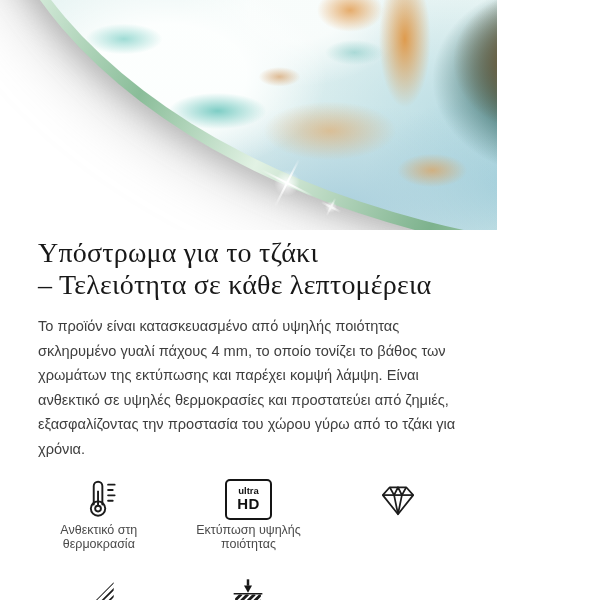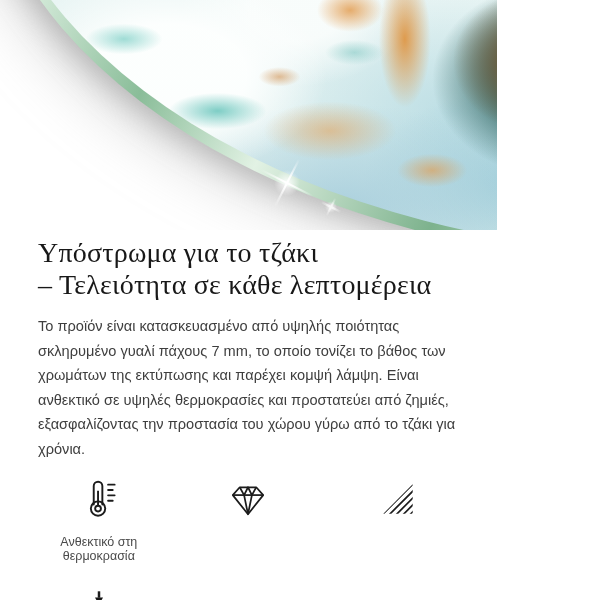--- a/index.html
+++ b/index.html
@@ -58,21 +58,21 @@
   .heading{margin:7px 38px 0;font-family:"Liberation Serif","DejaVu Serif",serif;
     font-weight:400;font-size:28px;line-height:32px;color:#181818;letter-spacing:.2px;}
   .heading span{display:block;}
   .desc{margin:13px 38px 0;max-width:528px;font-size:14.6px;line-height:24.5px;color:#3e3e3e;}
 
   
   .features{display:grid;grid-template-columns:repeat(3,1fr);row-gap:22px;
     padding:0 24px;margin-top:14px;}
   .feature{display:flex;flex-direction:column;align-items:center;}
   .ficon{height:48px;display:flex;align-items:center;justify-content:center;}
-  .flabel{margin-top:12px;font-size:12.5px;color:#4a4a4a;text-align:center;}
+  .flabel{margin-top:0;font-size:12.5px;color:#4a4a4a;text-align:center;}
   svg.ic{stroke:#1c1c1c;fill:none;stroke-width:2;}
   .uhd{width:43px;height:37px;border:2.5px solid #151515;border-radius:5px;
     display:flex;flex-direction:column;align-items:center;justify-content:center;color:#111;}
   .uhd-top{font-size:9.5px;font-weight:700;line-height:1.05;}
   .uhd-bottom{font-size:15px;font-weight:800;line-height:1.05;letter-spacing:.3px;}
 </style>
 </head>
 <body>
 
 <div class="page">
@@ -94,37 +94,46 @@
       <div class="ray-h"></div>
       <div class="ray-v"></div>
     </div>
   </div>
 
   <h1 class="heading">
     <span>Υπόστρωμα για το τζάκι</span>
     <span>– Τελειότητα σε κάθε λεπτομέρεια</span>
   </h1>
 
-  <p class="desc">Το προϊόν είναι κατασκευασμένο από υψηλής ποιότητας σκληρυμένο γυαλί πάχους 7 mm, το οποίο τονίζει το βάθος των χρωμάτων της εκτύπωσης και παρέχει κομψή λάμψη. Είναι ανθεκτικό σε υψηλές θερμοκρασίες και προστατεύει από ζημιές, εξασφαλίζοντας την προστασία του χώρου γύρω από το τζάκι για χρόνια.</p>
+  <p class="desc">Το προϊόν είναι κατασκευασμένο από υψηλής ποιότητας σκληρυμένο γυαλί πάχους 4 mm, το οποίο τονίζει το βάθος των χρωμάτων της εκτύπωσης και παρέχει κομψή λάμψη. Είναι ανθεκτικό σε υψηλές θερμοκρασίες και προστατεύει από ζημιές, εξασφαλίζοντας την προστασία του χώρου γύρω από το τζάκι για χρόνια.</p>
 
   <div class="features">
 
     <div class="feature">
       <div class="ficon">
         <svg class="ic" width="46" height="46" viewBox="0 0 48 48">
           <path d="M18.5 29.8 V10.5 a4.5 4.5 0 0 1 9 0 V29.8" stroke-linecap="round"></path>
           <circle cx="23" cy="34" r="7.5"></circle>
           <circle cx="23" cy="34" r="3"></circle>
           <line x1="23" y1="15.5" x2="23" y2="30.5"></line>
           <path d="M33.5 9 h6.8 M33.5 14.6 h4.8 M33.5 20.2 h6.8 M33.5 25.8 h4.8" stroke-linecap="round"></path>
         </svg>
       </div>
       <div class="flabel">Ανθεκτικό στη θερμοκρασία</div>
     </div>
 
+    <div class="feature">
+      <div class="ficon">
+        <div class="uhd">
+          <span class="uhd-top">ultra</span>
+          <span class="uhd-bottom">HD</span>
+        </div>
+      </div>
+      <div class="flabel">Εκτύπωση υψηλής ποιότητας</div>
+    </div>
 
 
     <div class="feature">
       <div class="ficon">
         <svg class="ic" width="42" height="40" viewBox="0 0 46 46" stroke-width="1.8">
           <path d="M13.5 9.5 H32.5 L40.5 18.5 L23 40.5 L5.5 18.5 Z" stroke-linejoin="round"></path>
           <path d="M13.5 9.5 L18.5 18.5 L23 9.5 L27.5 18.5 L32.5 9.5" stroke-linejoin="round"></path>
           <path d="M5.5 18.5 H40.5"></path>
           <path d="M18.5 18.5 L23 40.5 L27.5 18.5"></path>
         </svg>

